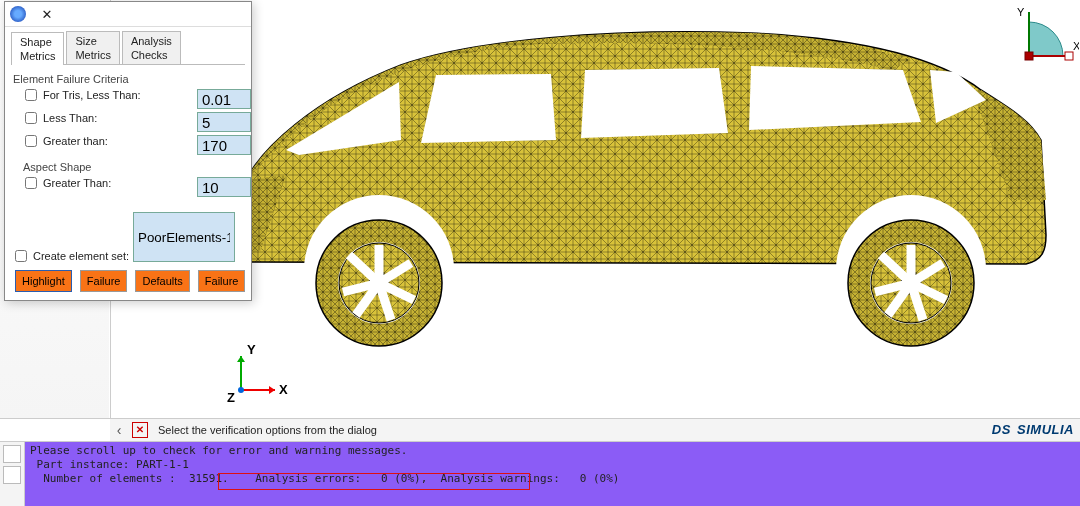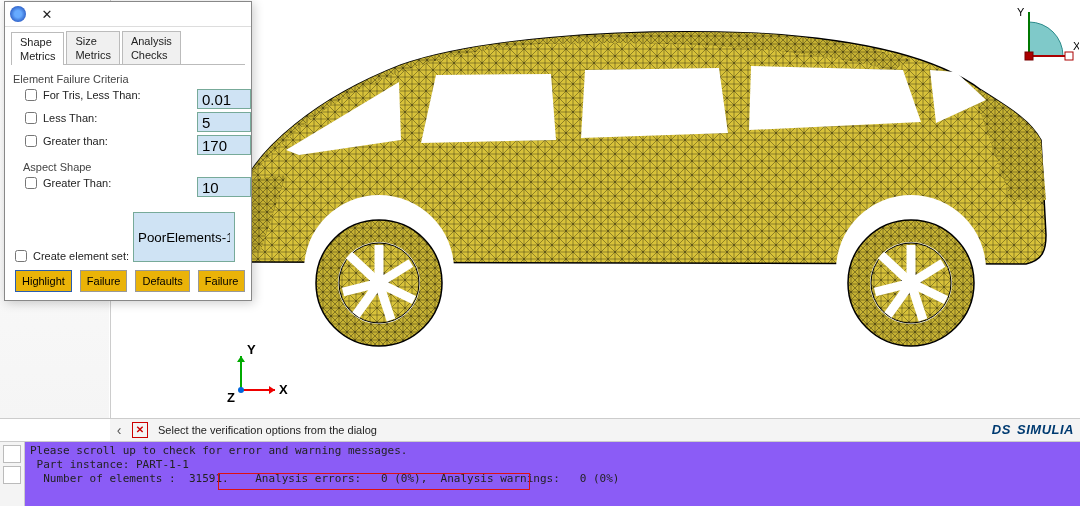--- a/index.html
+++ b/index.html
@@ -31,21 +31,21 @@
   .group-label{color:#444;margin:4px 0 4px -2px}
   .sub{margin-left:10px}
   .row{display:flex;height:22px;margin:1px 0}
   .row label{flex:1}
   .row input[type=checkbox]{margin:0 6px 0 0;width:12px;height:12px}
   .valbox{width:44px;height:16px;padding:1px 4px;border:1px solid #7a9;background:#cfe3f4;font-size:15px}
   .footer-row{display:flex;align-items:flex-end;padding:4px 10px 2px 10px}
   .footer-row input[type=checkbox]{margin:0 6px 0 0;width:12px;height:12px}
   .setname{flex:0 0 auto;width:92px;height:16px;padding:16px 4px;border:1px solid #7a9;background:#cfe3f4;margin-left:4px}
   .btns{display:flex;gap:8px;padding:6px 10px 8px 10px}
-  .btns button{flex:1;height:22px;border:1px solid #999;background:#eab308;font-size:11px;cursor:pointer}
+  .btns button{flex:1;height:22px;border:1px solid #999;background:#f97316;font-size:11px;cursor:pointer}
   .btns button.primary{border:1.5px solid #2a5db0}
 </style>
 </head>
 <body>
 
 <div class="viewport">
   <div class="model-area">
     <svg width="968" height="418" viewBox="0 0 968 418">
       <defs>
         <pattern id="tri" width="14" height="14" patternUnits="userSpaceOnUse" patternTransform="rotate(0)">

